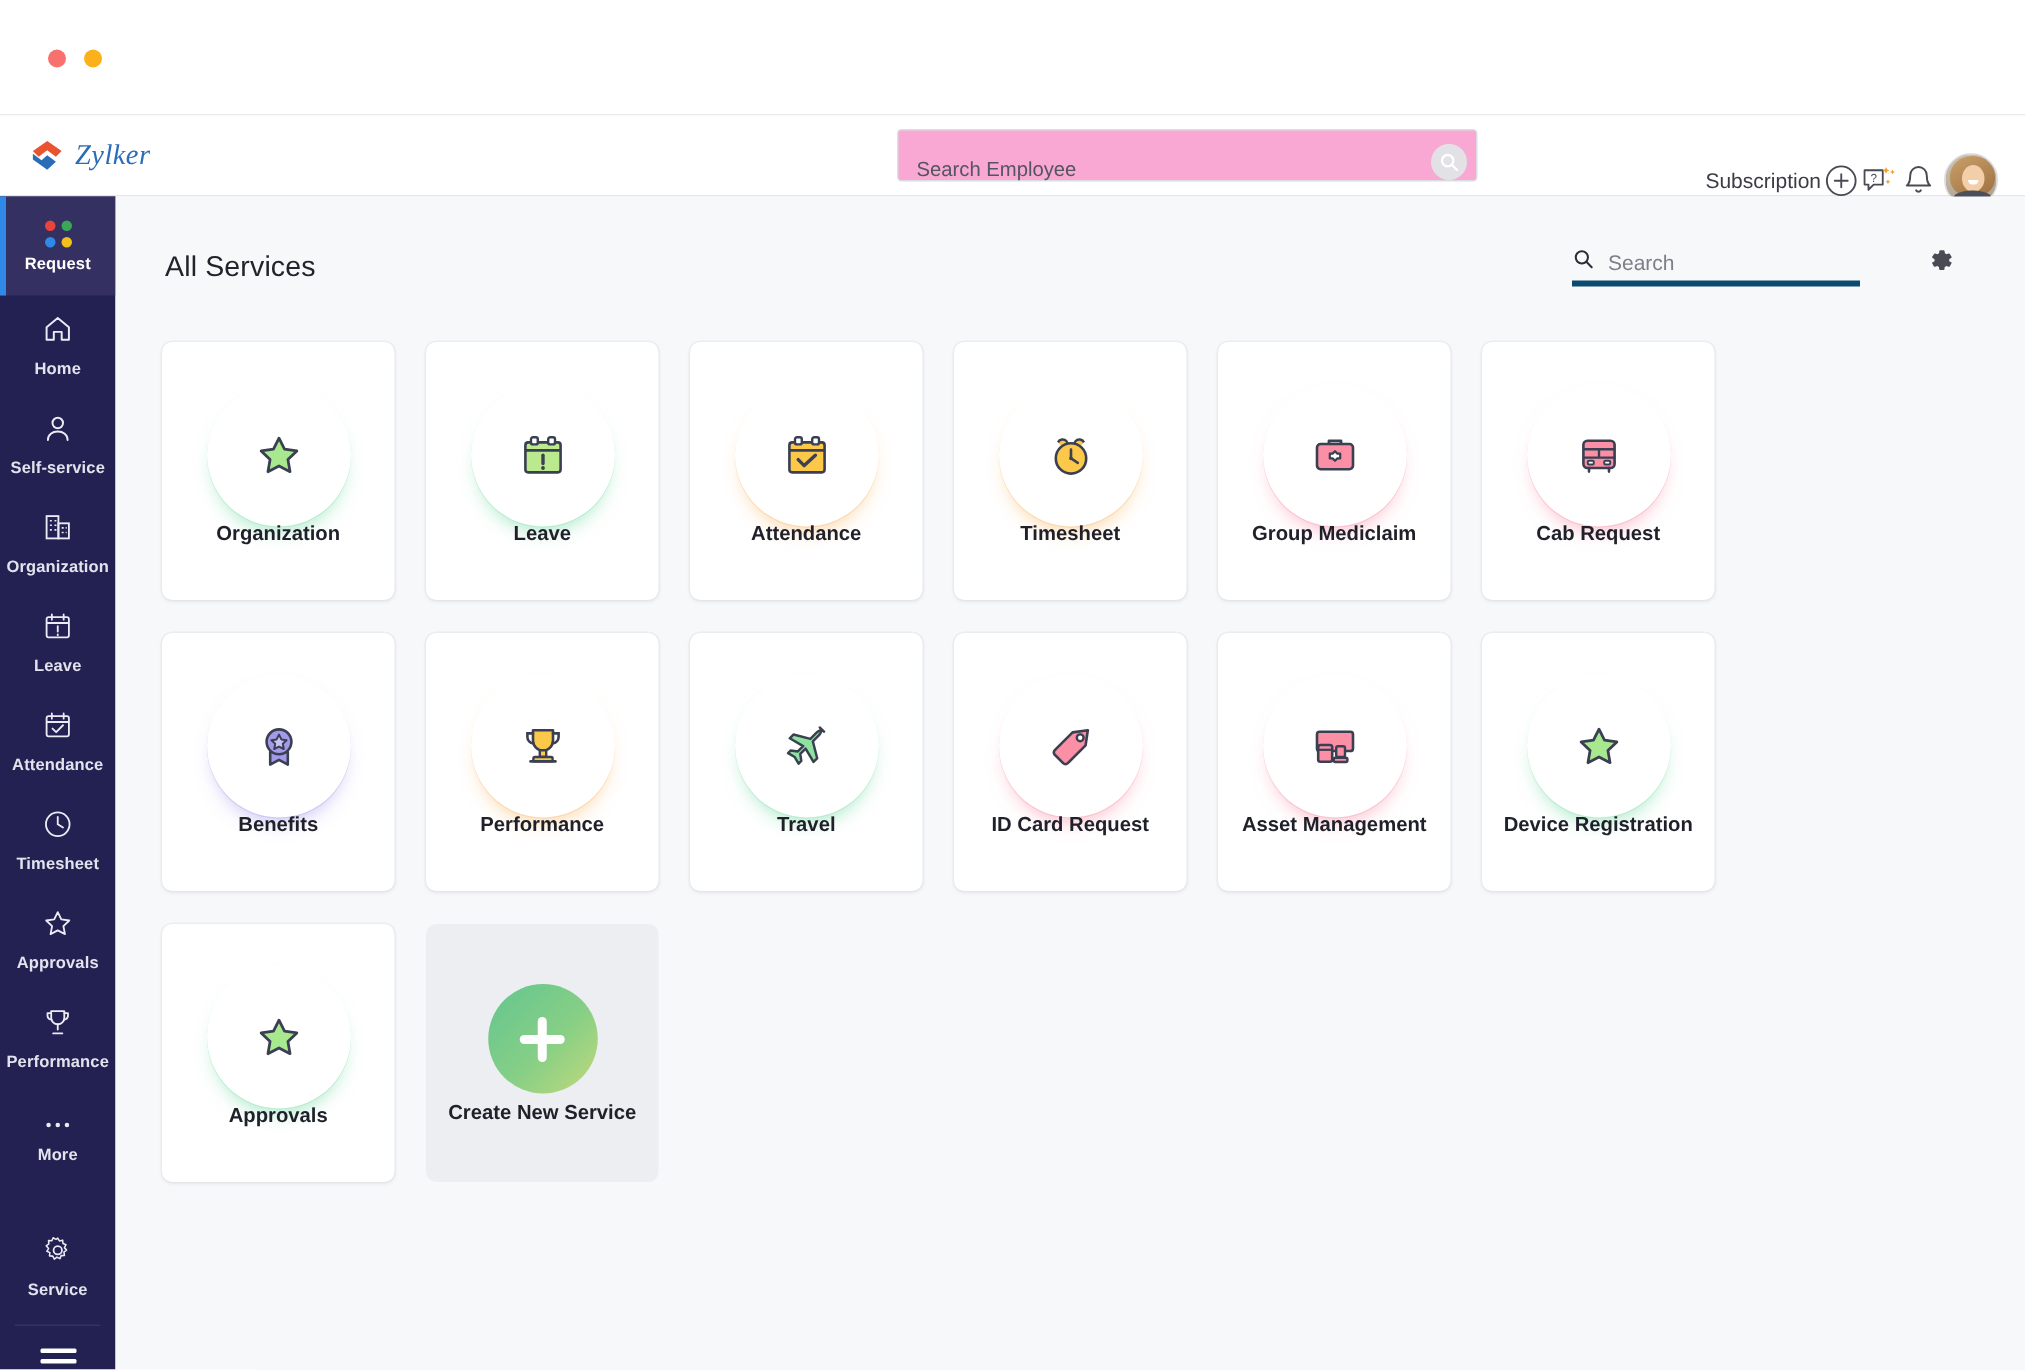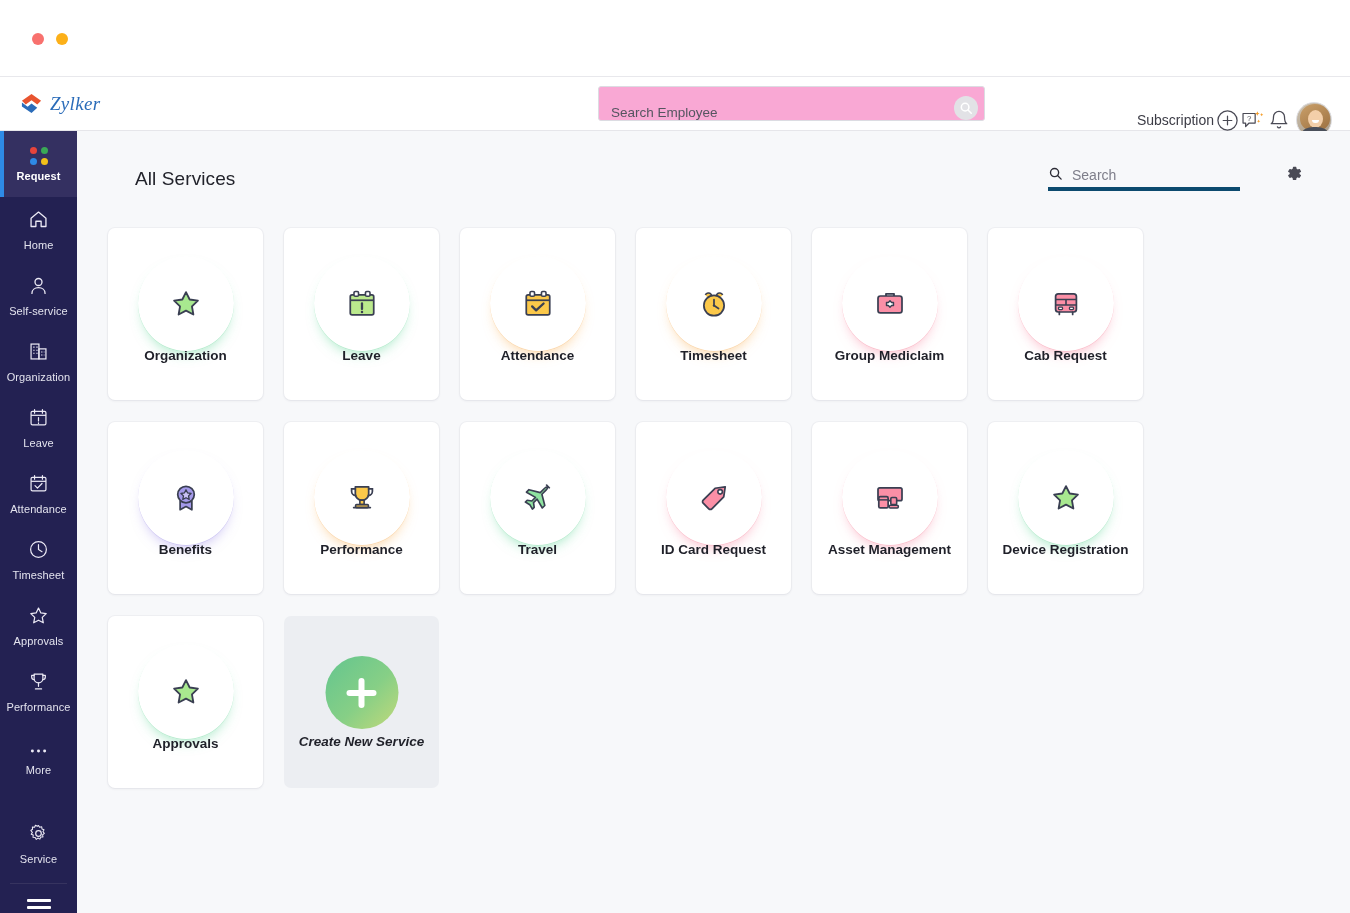--- a/index.html
+++ b/index.html
@@ -64,42 +64,42 @@
 
   
   .sidebar {
     position:absolute; left:0; top:131px; width:77px; height:782px;
     background:#232152; color:#fff;
   }
   .nav-item {
     height:66px; display:flex; flex-direction:column; align-items:center; justify-content:center;
     gap:6px; position:relative; cursor:pointer;
   }
-  .nav-item .label { font-size:11px; color:#e3e3ee; letter-spacing:.1px; line-height:1; white-space:nowrap; }
+  .nav-item .label { font-size:11px; color:#e3e3ee; letter-spacing:.1px; line-height:1; white-space:nowrap;font-weight:bold; }
   .nav-item.active { background:#343061; }
   .nav-item.active::before {
     content:""; position:absolute; left:0; top:0; width:4px; height:100%; background:#2e8ae6;
   }
   .nav-item.active .label { color:#ffffff; font-weight:bold; }
   .dots4 { width:18px; height:18px; display:grid; grid-template-columns:7px 7px; grid-template-rows:7px 7px; gap:4px; }
   .dots4 i { width:7px; height:7px; border-radius:50%; display:block; }
   .sb-sep { height:1px; background:#36335f; margin:6px 10px 0; }
   .collapse { height:46px; display:flex; align-items:center; justify-content:center; }
   .ham { width:24px; display:flex; flex-direction:column; gap:4px; }
   .ham i { height:3px; background:#fff; border-radius:1px; display:block; }
   .ham i:nth-child(1){ width:24px; }
   .ham i:nth-child(2){ width:24px; }
   .ham i:nth-child(3){ width:16px; }
 
   
   .main {
     position:absolute; left:77px; top:131px; width:1273px; height:782px;
     background:#f7f8fa; overflow:hidden;
   }
-  .main-top { position:relative; height:82px;margin-left:25px; }
+  .main-top { position:relative; height:82px; }
   .page-title {
     position:absolute; left:33px; top:37px; font-size:19px; color:#22232b; letter-spacing:.1px;
   }
   .top-search {
     position:absolute; right:110px; top:32px; width:192px; height:28px;
     border-bottom:4px solid #0c4a6e; display:flex; align-items:center; gap:9px;
   }
   .top-search .ph { font-size:14px; color:#7e7e8a; }
   .gear { position:absolute; right:45px; top:32px; width:22px; height:22px; }
 
@@ -133,21 +133,21 @@
   }
   .card.create { background:#eceef2; box-shadow:none; }
   .card.create .plus-circle {
     position:absolute; top:40px; left:50%; transform:translateX(-50%);
     width:73px; height:73px; border-radius:50%;
     background:linear-gradient(135deg,#63c58f 0%,#86cf86 55%,#c2d97a 100%);
     display:flex; align-items:center; justify-content:center;
   }
   .plus-circle .pv { position:absolute; width:6px; height:30px; background:#fff; border-radius:3px; }
   .plus-circle .ph2 { position:absolute; width:30px; height:6px; background:#fff; border-radius:3px; }
-  .card.create .cap { top:116px;font-style:italic; }
+  .card.create .cap { top:116px; }
 </style>
 </head>
 <body>
 
 <div class="app">
 
   <div class="titlebar">
     <div class="dots">
       <span class="dot red"></span>
       <span class="dot yellow"></span>

